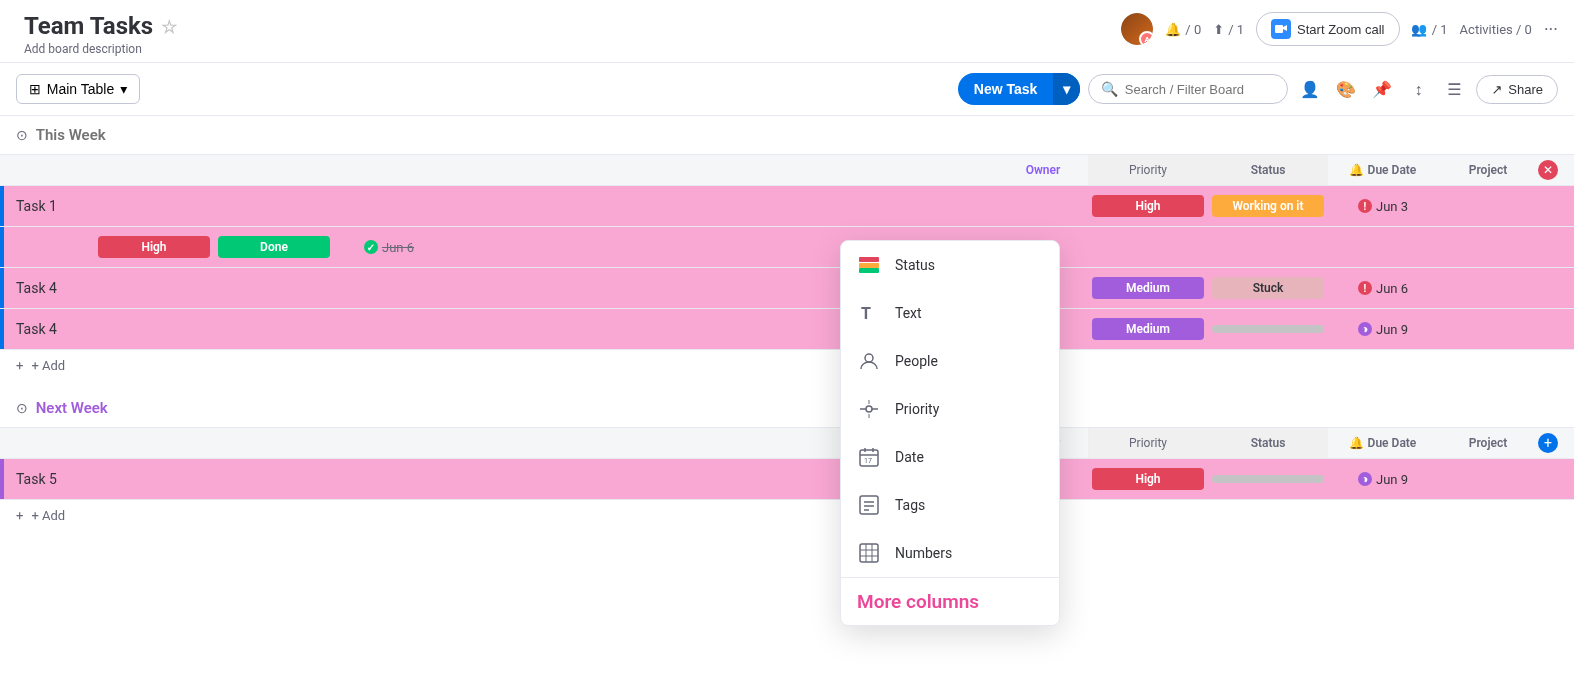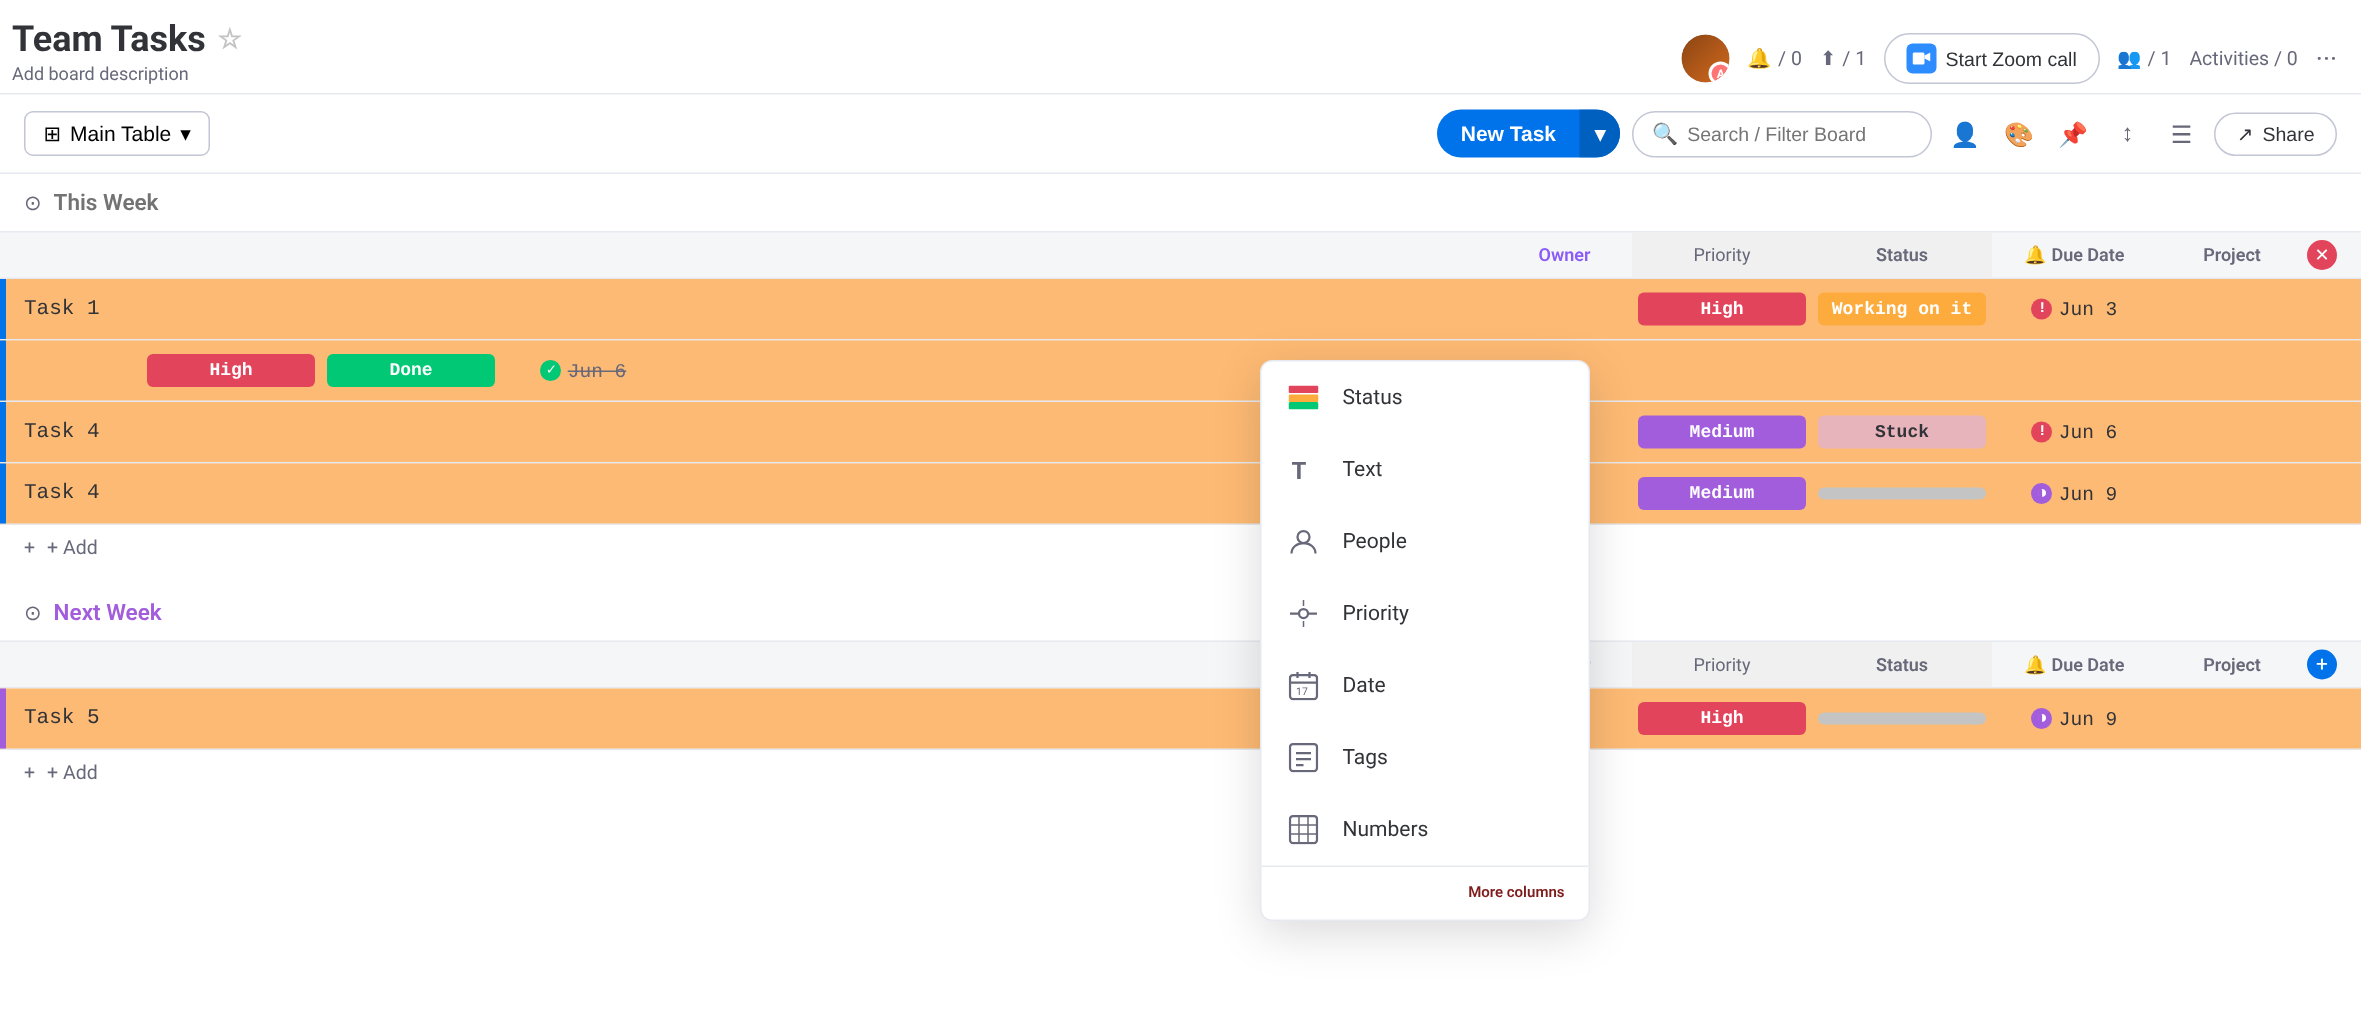--- a/index.html
+++ b/index.html
@@ -1,19 +1,19 @@
 <!DOCTYPE html>
 <html><head>
   <meta charset="utf-8">
   <style>
     * { box-sizing: border-box; margin: 0; padding: 0; }
     body { font-family: -apple-system, BlinkMacSystemFont, 'Segoe UI', Roboto, sans-serif; background: #fff; color: #323338; font-size: 14px; overflow: hidden; }
 
     
-    .header { display: flex; align-items: flex-end; justify-content: space-between; padding: 12px 16px 6px 8px; border-bottom: 1px solid #e6e9ef; }
+    .header { display: flex; align-items: flex-start; justify-content: space-between; padding: 12px 16px 6px 24px; border-bottom: 1px solid #e6e9ef; }
     .header-left { display: flex; flex-direction: column; }
     .board-title { display: flex; align-items: center; gap: 8px; font-size: 24px; font-weight: 700; color: #323338; }
     .board-subtitle { font-size: 12px; color: #676879; margin-top: 2px; }
     .header-right { display: flex; align-items: center; gap: 12px; }
     .avatar-group { display: flex; align-items: center; gap: 4px; }
     .avatar { width: 32px; height: 32px; border-radius: 50%; background: #c4c4c4; overflow: hidden; position: relative; }
     .avatar-img { width: 100%; height: 100%; background: linear-gradient(135deg, #8b4513, #d2691e); border-radius: 50%; }
     .avatar-badge { width: 16px; height: 16px; background: #ff7575; border-radius: 50%; border: 2px solid white; position: absolute; bottom: -2px; right: -2px; display: flex; align-items: center; justify-content: center; font-size: 8px; color: white; font-weight: bold; }
     .header-stat { display: flex; align-items: center; gap: 4px; font-size: 13px; color: #676879; cursor: pointer; }
     .zoom-btn { display: flex; align-items: center; gap: 6px; background: #fff; border: 1px solid #c3c6d4; border-radius: 20px; padding: 6px 14px; cursor: pointer; font-size: 13px; color: #323338; font-weight: 500; }
@@ -45,21 +45,21 @@
     .group-title.purple { color: #a25ddc; }
     .table-header { display: flex; align-items: center; background: #f5f6f8; border-top: 1px solid #e6e9ef; border-bottom: 1px solid #e6e9ef; }
     .col-task { flex: 1; padding: 8px 16px; font-size: 12px; font-weight: 600; color: #676879; text-transform: uppercase; letter-spacing: 0.5px; }
     .col-owner { width: 90px; padding: 8px 8px; font-size: 12px; font-weight: 600; color: #8b5cf6; text-align: center; }
     .col-priority { width: 120px; padding: 8px 8px; font-size: 12px; font-weight: 400; color: #676879; text-align: center; background: #f0f0f0; }
     .col-status { width: 120px; padding: 8px 8px; font-size: 12px; font-weight: 600; color: #676879; text-align: center; background: #f0f0f0; }
     .col-duedate { width: 110px; padding: 8px 8px; font-size: 12px; font-weight: 600; color: #676879; text-align: center; }
     .col-project { width: 100px; padding: 8px 8px; font-size: 12px; font-weight: 600; color: #676879; text-align: center; }
     .col-close { width: 36px; }
 
-    .table-row { display: flex; align-items: center; border-bottom: 1px solid #e6e9ef; min-height: 40px; background: #fdba74; font-family: Liberation Mono, monospace; }
+    .table-row { display: flex; align-items: center; border-bottom: 1px solid #e6e9ef; min-height: 40px; background: #f9a8d4; }
     .row-color-bar { width: 4px; height: 100%; align-self: stretch; min-height: 40px; }
     .row-name { flex: 1; padding: 8px 12px; font-size: 14px; color: #323338; }
     .row-owner { width: 90px; display: flex; justify-content: center; align-items: center; }
     .row-priority { width: 120px; display: flex; justify-content: center; align-items: center; padding: 4px; }
     .row-status { width: 120px; display: flex; justify-content: center; align-items: center; padding: 4px; }
     .row-duedate { width: 110px; display: flex; justify-content: center; align-items: center; gap: 4px; font-size: 13px; color: #323338; }
     .row-project { width: 100px; }
     .row-close-cell { width: 36px; }
 
     .priority-badge { padding: 4px 12px; border-radius: 4px; font-size: 12px; font-weight: 600; color: white; text-align: center; width: 100%; }
@@ -69,21 +69,21 @@
     .status-badge { padding: 4px 8px; border-radius: 4px; font-size: 12px; font-weight: 600; color: white; text-align: center; width: 100%; }
     .status-working { background: #fdab3d; }
     .status-done { background: #00c875; }
     .status-stuck { background: #e8b4bc; color: #323338; }
     .status-empty { background: #c4c4c4; }
 
     .add-row { display: flex; align-items: center; padding: 8px 16px; gap: 8px; font-size: 13px; color: #676879; cursor: pointer; }
     .dropdown-menu { position: absolute; top: 240px; left: 840px; width: 220px; background: #fff; border: 1px solid #e6e9ef; border-radius: 8px; box-shadow: 0 8px 32px rgba(0,0,0,0.15); z-index: 200; overflow: hidden; }
     .dropdown-item { display: flex; align-items: center; gap: 14px; padding: 12px 16px; cursor: pointer; font-size: 14px; color: #323338; }
     .dropdown-item-icon { width: 24px; height: 24px; display: flex; align-items: center; justify-content: center; flex-shrink: 0; }
-    .dropdown-more { padding: 12px 16px; text-align: right; font-size: 10px; color: #7f1d1d; font-weight: 600; cursor: pointer; border-top: 1px solid #e6e9ef; }
+    .dropdown-more { padding: 12px 16px; text-align: left; font-size: 19px; color: #ec4899; font-weight: 600; cursor: pointer; border-top: 1px solid #e6e9ef; }
 
     .due-date-icon { width: 14px; height: 14px; border-radius: 50%; display: flex; align-items: center; justify-content: center; font-size: 10px; font-weight: bold; }
     .due-date-overdue { background: #e2445c; color: white; }
     .due-date-done { background: #00c875; color: white; }
     .due-date-pending { background: #a25ddc; color: white; }
 
     .star-icon { color: #c4c4c4; font-size: 18px; cursor: pointer; }
     .circle-close-red { width: 20px; height: 20px; border-radius: 50%; background: #e2445c; color: white; display: flex; align-items: center; justify-content: center; font-size: 12px; cursor: pointer; }
     .circle-add { width: 20px; height: 20px; border-radius: 50%; background: #0073ea; color: white; display: flex; align-items: center; justify-content: center; font-size: 14px; cursor: pointer; }
   </style>

